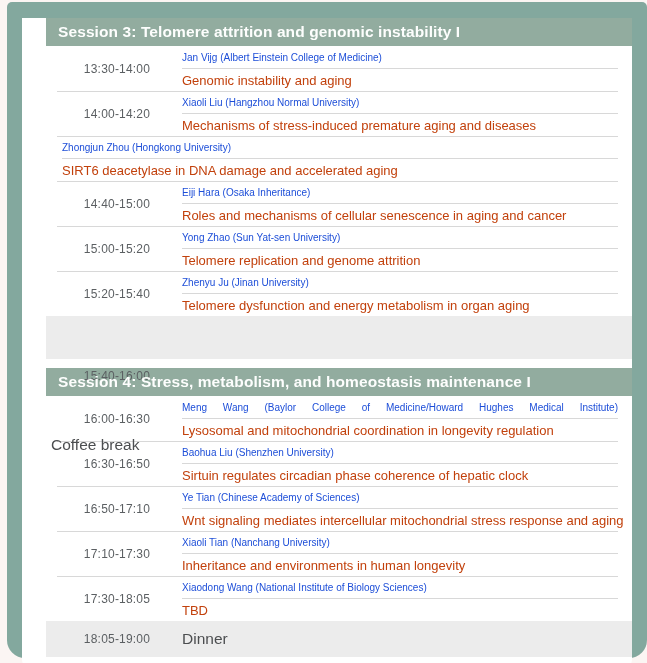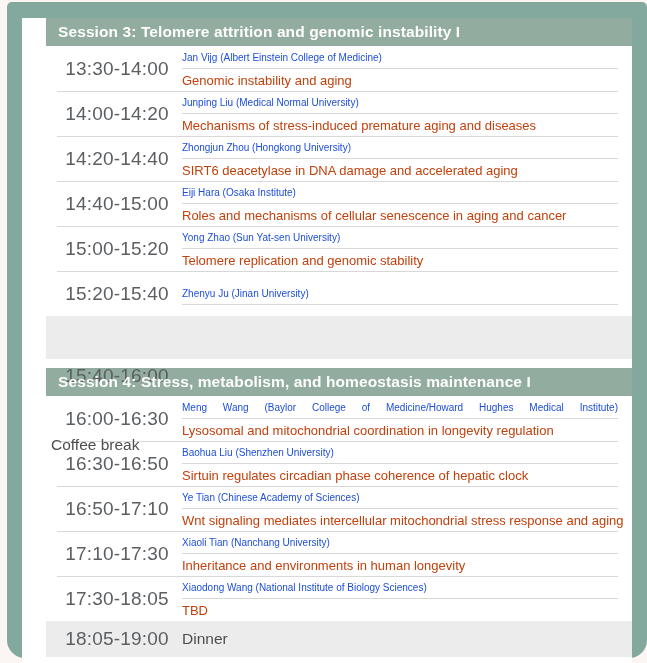--- a/index.html
+++ b/index.html
@@ -56,21 +56,21 @@
     margin: 0 14px 0 11px;
   }
   .talk-row + .talk-row { border-top: 1px solid var(--separator-gray); }
 
   .time-cell {
     width: 120px;
     flex: 0 0 120px;
     display: flex;
     align-items: center;
     justify-content: center;
-    font-size: 19px;
+    font-size: 12px;
     color: #5b5f62;
     letter-spacing: 0.2px;
   }
 
   .talk-cell {
     flex: 1 1 auto;
     min-width: 0;
     display: flex;
     flex-direction: column;
     justify-content: center;
@@ -129,53 +129,53 @@
         <div class="time-cell">13:30-14:00</div>
         <div class="talk-cell">
           <div class="speaker">Jan Vijg (Albert Einstein College of Medicine)</div>
           <div class="talk-title">Genomic instability and aging</div>
         </div>
       </div>
 
       <div class="talk-row">
         <div class="time-cell">14:00-14:20</div>
         <div class="talk-cell">
-          <div class="speaker">Junping Liu (Medical Normal University)</div>
+          <div class="speaker">Xiaoli Liu (Hangzhou Normal University)</div>
           <div class="talk-title">Mechanisms of stress-induced premature aging and diseases</div>
         </div>
       </div>
 
       <div class="talk-row">
-        <div class="time-cell">14:20-14:40</div>
         <div class="talk-cell">
           <div class="speaker">Zhongjun Zhou (Hongkong University)</div>
           <div class="talk-title">SIRT6 deacetylase in DNA damage and accelerated aging</div>
         </div>
       </div>
 
       <div class="talk-row">
         <div class="time-cell">14:40-15:00</div>
         <div class="talk-cell">
-          <div class="speaker">Eiji Hara (Osaka Institute)</div>
+          <div class="speaker">Eiji Hara (Osaka Inheritance)</div>
           <div class="talk-title">Roles and mechanisms of cellular senescence in aging and cancer</div>
         </div>
       </div>
 
       <div class="talk-row">
         <div class="time-cell">15:00-15:20</div>
         <div class="talk-cell">
           <div class="speaker">Yong Zhao (Sun Yat-sen University)</div>
-          <div class="talk-title">Telomere replication and genomic stability</div>
+          <div class="talk-title">Telomere replication and genome attrition</div>
         </div>
       </div>
 
       <div class="talk-row">
         <div class="time-cell">15:20-15:40</div>
         <div class="talk-cell">
           <div class="speaker">Zhenyu Ju (Jinan University)</div>
+          <div class="talk-title">Telomere dysfunction and energy metabolism in organ aging</div>
         </div>
       </div>
 
       <div class="break-row break-coffee">
         <div class="time-cell">15:40-16:00</div>
         <div class="break-label">Coffee break</div>
       </div>
     </div>
 
     <div class="section-gap"></div>

